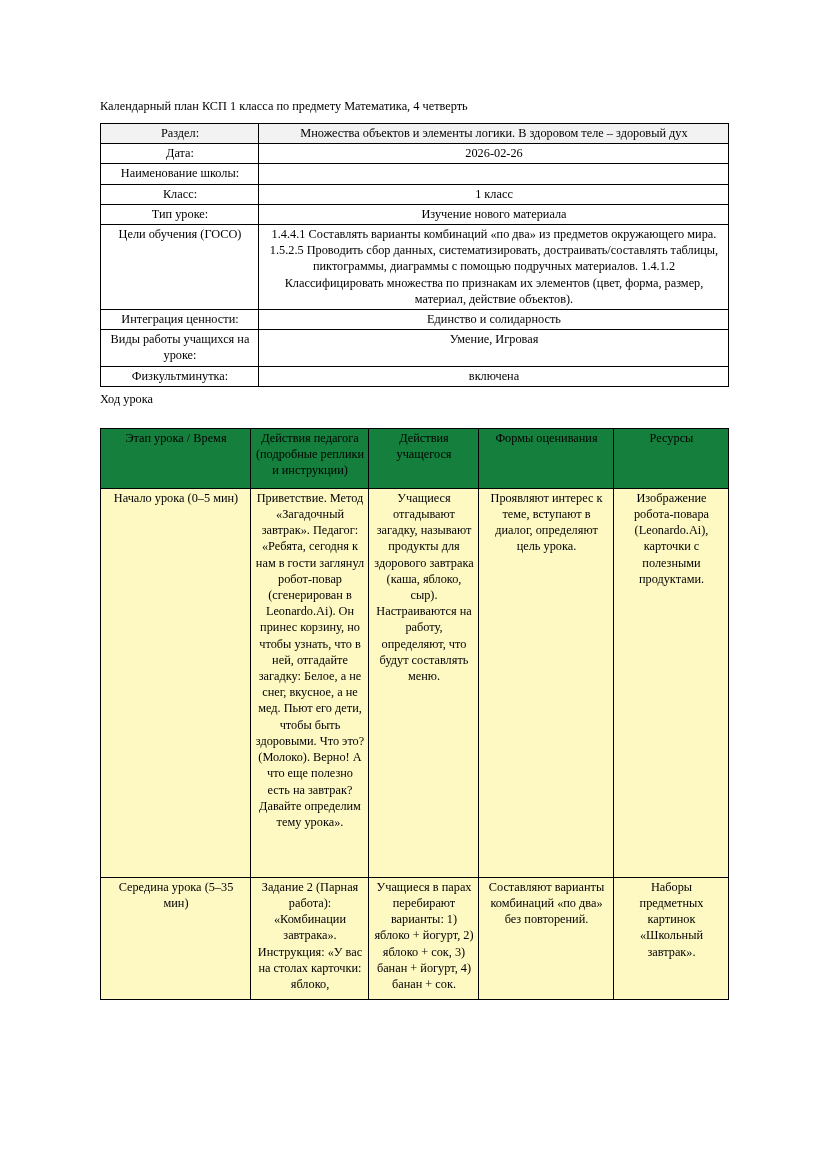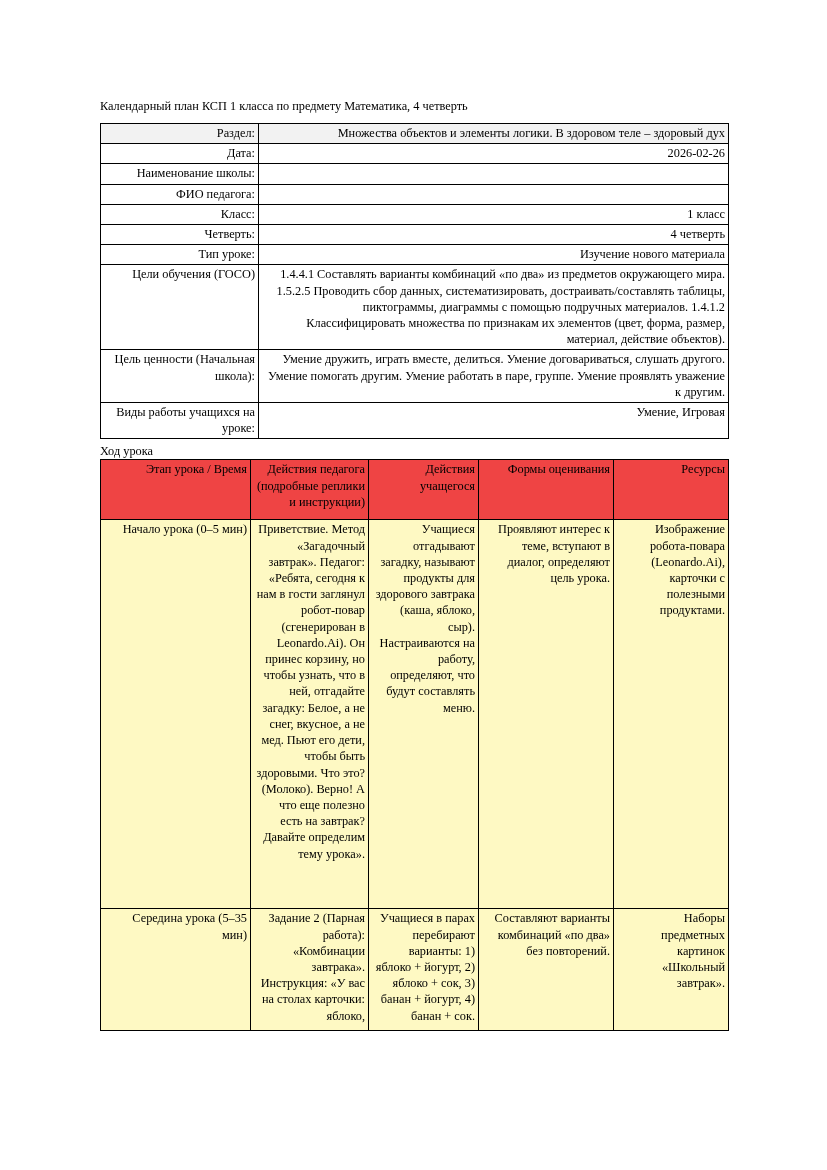--- a/index.html
+++ b/index.html
@@ -32,51 +32,51 @@
   }
   .doc-title {
     font-size: 12.3px;
     line-height: 16px;
     margin: 0 0 9px 0;
     white-space: nowrap;
   }
   .section-label {
     font-size: 12.3px;
     line-height: 16px;
-    margin: 4px 0 0 0;
+    margin: 4px 0 21px 0;
   }
   table.doc-table {
     border-collapse: collapse;
     width: 628px;
     table-layout: fixed;
     font-size: 12.3px;
   }
   table.doc-table td,
   table.doc-table th {
     border: 1px solid #000000;
     vertical-align: top;
     padding: 1px 3px 2px 4px;
     line-height: 16.2px;
     font-weight: normal;
-    text-align: right;
+    text-align: center;
     word-wrap: break-word;
     overflow-wrap: break-word;
   }
   
   .t1 col.c1 { width: 158px; }
   .t1 col.c2 { width: 470px; }
   .t1 tr.shaded > td { background: #f2f2f2; }
 
   
   .t2 col.k1 { width: 150px; }
   .t2 col.k2 { width: 118px; }
   .t2 col.k3 { width: 110px; }
   .t2 col.k4 { width: 135px; }
   .t2 col.k5 { width: 115px; }
-  .t2 thead td { background: #ef4444; }
+  .t2 thead td { background: #15803d; }
   .t2 tbody td { background: #fef9c3; }
   .t2 .tall-a { height: 385px; }
   .t2 .tall-b { height: 118px; }
   .hdr-cell { height: 56px; }
 </style>
 </head>
 <body>
 
 <div class="page">
   <div class="content">
@@ -95,46 +95,42 @@
         </tr>
         <tr>
           <td>Дата:</td>
           <td>2026-02-26</td>
         </tr>
         <tr>
           <td>Наименование школы:</td>
           <td>&nbsp;</td>
         </tr>
         <tr>
-          <td>ФИО педагога:</td>
-          <td>&nbsp;</td>
-        </tr>
-        <tr>
           <td>Класс:</td>
           <td>1 класс</td>
-        </tr>
-        <tr>
-          <td>Четверть:</td>
-          <td>4 четверть</td>
         </tr>
         <tr>
           <td>Тип уроке:</td>
           <td>Изучение нового материала</td>
         </tr>
         <tr>
           <td>Цели обучения (ГОСО)</td>
           <td>1.4.4.1 Составлять варианты комбинаций «по два» из предметов окружающего мира. 1.5.2.5 Проводить сбор данных, систематизировать, достраивать/составлять таблицы, пиктограммы, диаграммы с помощью подручных материалов. 1.4.1.2 Классифицировать множества по признакам их элементов (цвет, форма, размер, материал, действие объектов).</td>
         </tr>
         <tr>
-          <td>Цель ценности (Начальная школа):</td>
-          <td>Умение дружить, играть вместе, делиться. Умение договариваться, слушать другого. Умение помогать другим. Умение работать в паре, группе. Умение проявлять уважение к другим.</td>
+          <td>Интеграция ценности:</td>
+          <td>Единство и солидарность</td>
         </tr>
         <tr>
           <td>Виды работы учащихся на уроке:</td>
           <td>Умение, Игровая</td>
+        </tr>
+        <tr>
+          <td>Физкультминутка:</td>
+          <td>включена</td>
         </tr>
       </tbody>
     </table>
 
     <p class="section-label">Ход урока</p>
 
     <table class="doc-table t2">
       <colgroup>
           <col class="k1">
           <col class="k2">

